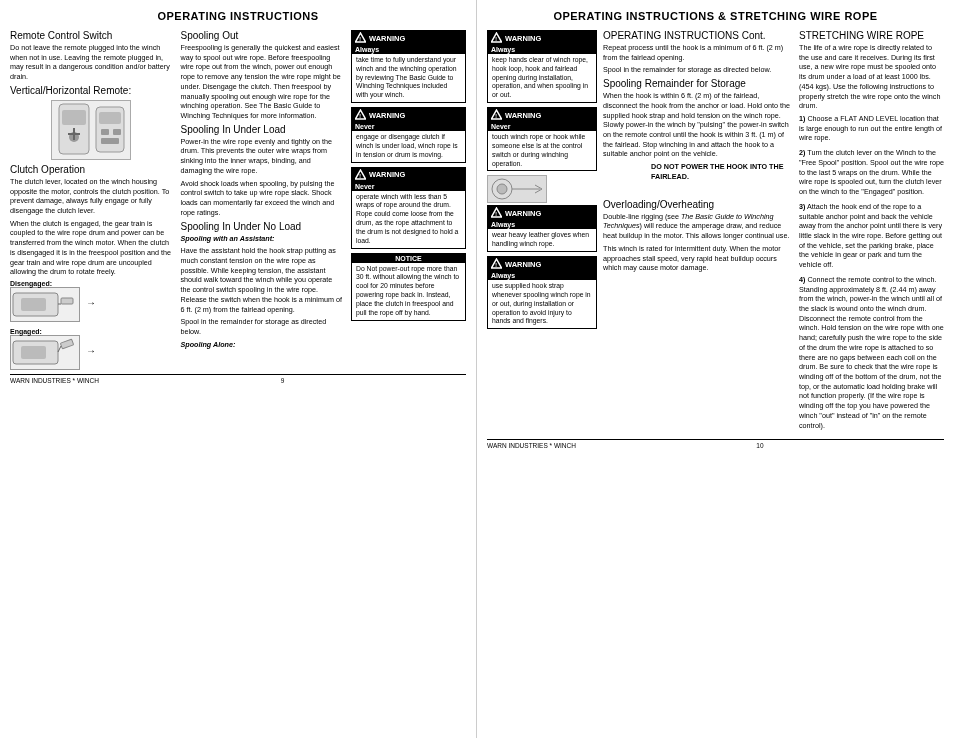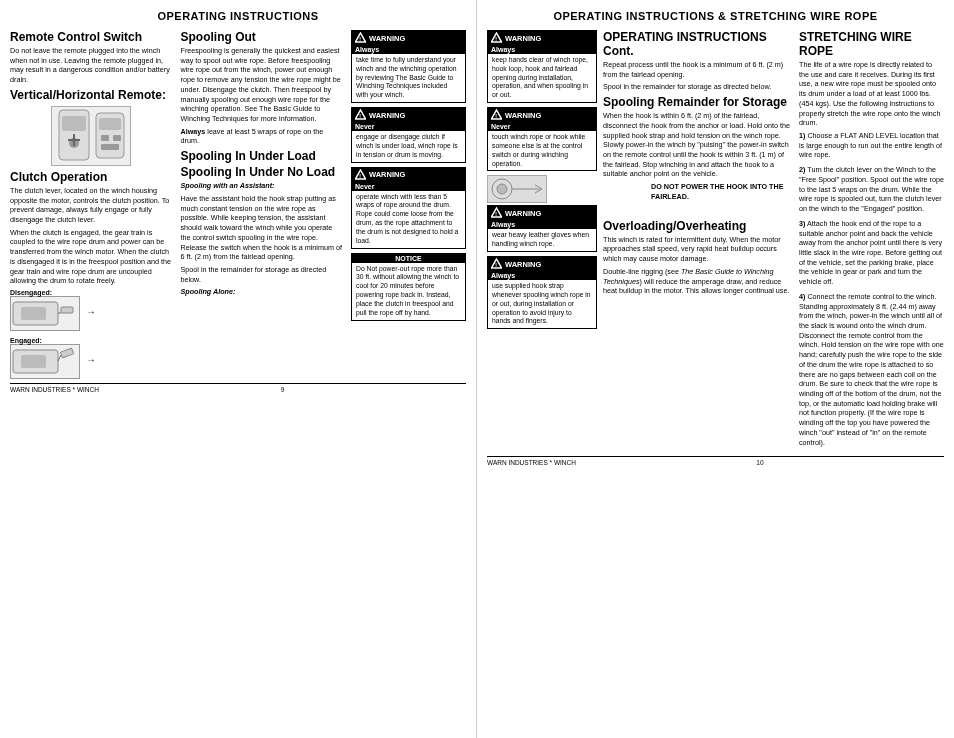--- a/index.html
+++ b/index.html
@@ -36,22 +36,22 @@
       gap: 8px;
     }
     .col {
       flex: 1;
     }
     .col-narrow {
       width: 115px;
       flex-shrink: 0;
     }
     .section-title {
-      font-weight: bold;
-      font-size: 12px;
+      font-weight: normal;
+      font-size: 10px;
       margin-bottom: 2px;
     }
     p {
       font-size: 7.2px;
       line-height: 1.35;
       margin-bottom: 3px;
     }
     .warning-box {
       border: 1.5px solid #000;
       margin-bottom: 4px;
@@ -238,23 +238,24 @@
               </svg>
             </div>
           </div>
           <span class="arrow-right">→</span>
         </div>
       </div>
 
       <div class="col">
         <div class="section-title">Spooling Out</div>
         <p>Freespooling is generally the quickest and easiest way to spool out wire rope. Before freespooling wire rope out from the winch, power out enough rope to remove any tension the wire rope might be under. Disengage the clutch. Then freespool by manually spooling out enough wire rope for the winching operation. See The Basic Guide to Winching Techniques for more information.</p>
-        <p><span class="bold">Always</span> leave at least 5 wraps of rope on the drum.</p>
 
         <div class="section-title">Spooling In Under Load</div>
+        <p>Power-in the wire rope evenly and tightly on the drum. This prevents the outer wire wraps from sinking into the inner wraps, binding, and damaging the wire rope.</p>
+        <p>Avoid shock loads when spooling, by pulsing the control switch to take up wire rope slack. Shock loads can momentarily far exceed the winch and rope ratings.</p>
 
         <div class="section-title">Spooling In Under No Load</div>
         <p><span class="italic bold">Spooling with an Assistant:</span></p>
         <p>Have the assistant hold the hook strap putting as much constant tension on the wire rope as possible. While keeping tension, the assistant should walk toward the winch while you operate the control switch spooling in the wire rope. Release the switch when the hook is a minimum of 6 ft. (2 m) from the fairlead opening.</p>
         <p>Spool in the remainder for storage as directed below.</p>
         <p><span class="italic bold">Spooling Alone:</span></p>
       </div>
 
       <div class="col-narrow">
 
@@ -395,22 +396,22 @@
         <div class="section-title">OPERATING INSTRUCTIONS Cont.</div>
         <p>Repeat process until the hook is a minimum of 6 ft. (2 m) from the fairlead opening.</p>
         <p>Spool in the remainder for storage as directed below.</p>
 
         <div class="section-title">Spooling Remainder for Storage</div>
         <p>When the hook is within 6 ft. (2 m) of the fairlead, disconnect the hook from the anchor or load. Hold onto the supplied hook strap and hold tension on the winch rope. Slowly power-in the winch by "pulsing" the power-in switch on the remote control until the hook is within 3 ft. (1 m) of the fairlead. Stop winching in and attach the hook to a suitable anchor point on the vehicle.</p>
 
         <p style="font-weight:bold; margin-top:3px;margin-left:48px;">DO NOT POWER THE HOOK INTO THE FAIRLEAD.</p>
 
         <div class="section-title" style="margin-top:17px;">Overloading/Overheating</div>
+        <p>Double-line rigging (see <span class="italic">The Basic Guide to Winching Techniques</span>) will reduce the amperage draw, and reduce heat buildup in the motor. This allows longer continual use.</p>
         <p>This winch is rated for intermittent duty. When the motor approaches stall speed, very rapid heat buildup occurs which may cause motor damage.</p>
-        <p>Double-line rigging (see <span class="italic">The Basic Guide to Winching Techniques</span>) will reduce the amperage draw, and reduce heat buildup in the motor. This allows longer continual use.</p>
       </div>
 
       <div class="right-col-stretch">
         <div class="section-title">STRETCHING WIRE ROPE</div>
         <p>The life of a wire rope is directly related to the use and care it receives. During its first use, a new wire rope must be spooled onto its drum under a load of at least 1000 lbs. (454 kgs). Use the following instructions to properly stretch the wire rope onto the winch drum.</p>
 
         <div class="numbered-item">
           <p><span class="bold">1)</span> <span>Choose a FLAT AND LEVEL location that is large enough to run out the entire length of wire rope.</span></p>
         </div>
         <div class="numbered-item">

